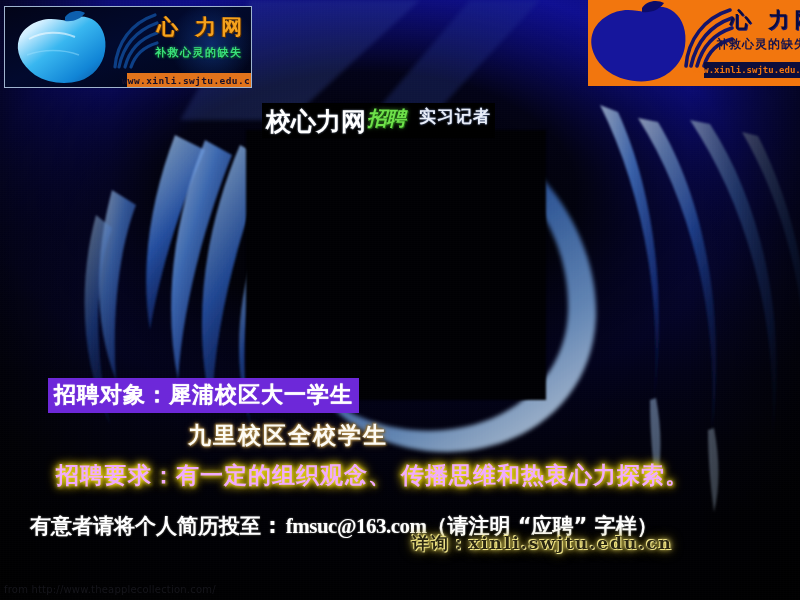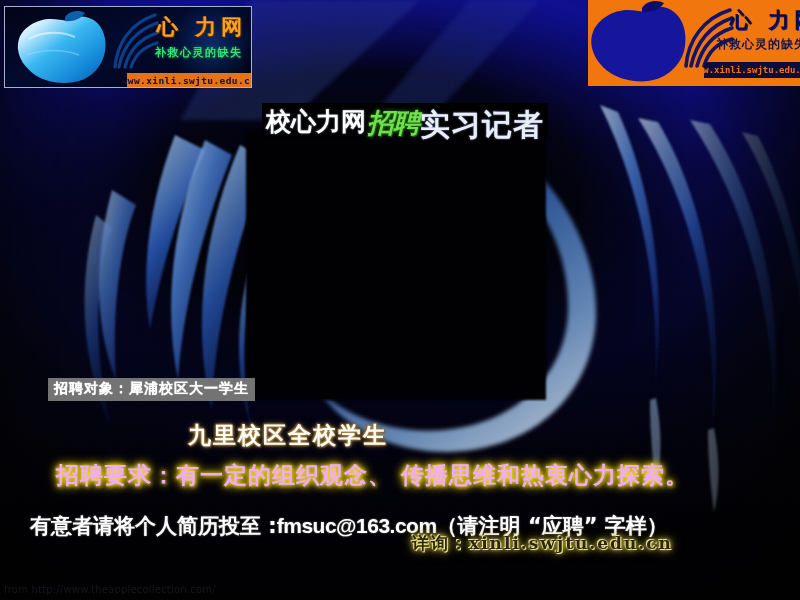--- a/index.html
+++ b/index.html
@@ -162,42 +162,43 @@
   }
   .title-a {
     font-family: "DejaVu Serif", "Liberation Serif", serif;
     font-size: 25px; font-weight: 700;
     color: #ffffff;
     letter-spacing: 0px;
     text-shadow: 0 0 2px rgba(200,220,255,.7);
   }
   .title-b {
     font-family: "DejaVu Serif", "Liberation Serif", serif;
-    font-size: 27px; font-weight: 700; font-style: italic;
+    font-size: 20px; font-weight: 700; font-style: italic;
     color: #6ee04a;
     letter-spacing: -1px;
     text-shadow: 1px 1px 0 #1d5e10, 0 0 4px rgba(120,255,90,.5);
     margin: 0 1px;
   }
   .title-c {
     font-family: "DejaVu Serif", "Liberation Serif", serif;
-    font-size: 30px; font-weight: 700;
+    font-size: 17px; font-weight: 700;
     color: #e9eef8;
     letter-spacing: 1px;
     text-shadow: 0 0 2px rgba(160,190,255,.8);
+    margin-left: 13px;
   }
 
   
   .line-target {
     position: absolute;
     left: 48px; top: 378px;
-    background: #737373;
+    background: #6d28d9;
     padding: 2px 6px 3px 6px;
     font-family: "DejaVu Serif", "Liberation Serif", serif;
-    font-size: 14px;
+    font-size: 22px;
     font-weight: 700;
     color: #ffffff;
     letter-spacing: 1px;
     white-space: nowrap;
     text-shadow: 0 0 1px #fff;
   }
   .line-campus {
     position: absolute;
     left: 176px; top: 420px;
     font-family: "DejaVu Serif", "Liberation Serif", serif;
@@ -226,22 +227,23 @@
     position: absolute;
     left: 30px; top: 512px;
     font-family: "DejaVu Sans", "Liberation Sans", sans-serif;
     font-size: 21px; font-weight: 700;
     color: #ffffff;
     letter-spacing: 0px;
     white-space: nowrap;
     text-shadow: 0 0 2px rgba(255,255,255,.5), 1px 1px 2px #000;
   }
   .line-email .mono {
-    font-family: Liberation Sans, sans-serif;
+    font-family: Liberation Serif, serif;
     letter-spacing: -.5px;
+    margin-left: 9px;
   }
   .line-contact {
     position: absolute;
     left: 412px; top: 532px;
     font-family: "DejaVu Serif", "Liberation Serif", serif;
     font-size: 17px; font-weight: 700;
     color: #2a2610;
     letter-spacing: 2px;
     white-space: nowrap;
     text-shadow:

